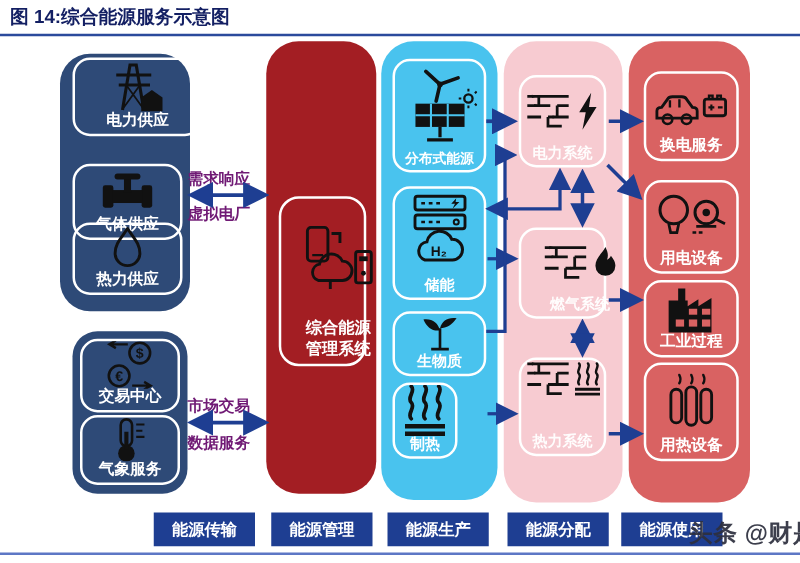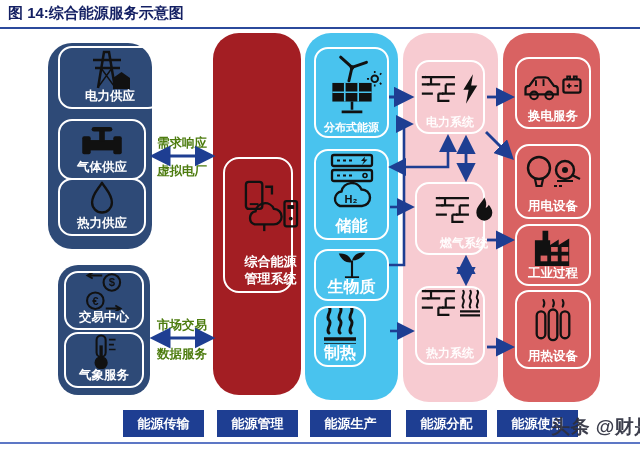--- a/index.html
+++ b/index.html
@@ -18,51 +18,51 @@
   #col-consumption{left:503px;top:33px;width:97px;height:369px;background:#d96262;}
 
   .node{position:absolute;border:2px solid #fff;border-radius:14px;box-sizing:border-box;
         display:flex;flex-direction:column;align-items:center;justify-content:flex-end;
         color:#fff;font-weight:bold;text-align:center;padding-bottom:3px;}
   .node .ic{flex:1;display:flex;align-items:center;justify-content:center;overflow:hidden;}
   .node .lb{line-height:1.1;white-space:nowrap;}
 
   
   #n-power{left:58px;top:46px;width:104px;height:63px;}
-  #n-gas{left:58px;top:119px;width:88px;height:61px;}
+  #n-gas{left:58px;top:131px;width:88px;height:61px;}
   #n-heatsup{left:58px;top:178px;width:88px;height:58px;}
   #n-power .lb,#n-gas .lb,#n-heatsup .lb{font-size:12.5px;}
   
   #n-trade{left:64px;top:271px;width:80px;height:59px;}
   #n-weather{left:64px;top:332px;width:80px;height:56px;justify-content:flex-end;}
   #n-trade .lb,#n-weather .lb{font-size:12.5px;}
   
   #n-center{left:223px;top:157px;width:70px;height:136px;border-radius:16px;padding-left:25px;}
   #n-center .lb{font-size:13px;line-height:1.3;white-space:normal;width:54px;word-break:break-all;}
   
   #n-distributed{left:314px;top:47px;width:75px;height:91px;text-align:right;}
   #n-storage{left:314px;top:149px;width:75px;height:91px;}
   #n-biomass{left:314px;top:249px;width:75px;height:52px;}
   #n-heating{left:314px;top:306px;width:52px;height:61px;}
   #n-distributed .lb{font-size:11px;}
-  #n-storage .lb,#n-biomass .lb,#n-heating .lb{font-size:16px;}
+  #n-storage .lb,#n-biomass .lb,#n-heating .lb{font-size:12px;}
   
   #n-powersys{left:415px;top:60px;width:70px;height:74px;}
   #n-gassys{left:415px;top:182px;width:70px;height:73px;padding-left:28px;}
   #n-heatsys{left:415px;top:286px;width:70px;height:79px;gap:28px;}
   #n-powersys .lb,#n-gassys .lb,#n-heatsys .lb{font-size:12px;color:rgba(255,255,255,0.95);}
   
   #n-swap{left:515px;top:57px;width:76px;height:72px;}
   #n-elec{left:515px;top:144px;width:76px;height:75px;}
   #n-industry{left:515px;top:224px;width:76px;height:62px;}
   #n-heatdev{left:515px;top:290px;width:76px;height:79px;}
   #n-swap .lb,#n-elec .lb,#n-industry .lb,#n-heatdev .lb{font-size:12.5px;}
 
-  .linklabel{position:absolute;left:150px;width:64px;text-align:center;
-             font-size:12.5px;font-weight:bold;color:#4d7c0f;white-space:nowrap;}
+  .linklabel{position:absolute;left:150px;width:64px;
+             font-size:12.5px;font-weight:bold;color:#701a75;white-space:nowrap;}
   #lk-demand{top:135px;} #lk-virtual{top:163px;}
   #lk-market{top:317px;} #lk-data{top:346px;}
 
   .stage{position:absolute;top:410px;height:27px;width:81px;background:#1e3e92;color:#fff;
          font-weight:bold;font-size:13px;display:flex;align-items:center;justify-content:center;
          white-space:nowrap;}
   #st-0{left:123px;} #st-1{left:217px;} #st-2{left:310px;} #st-3{left:406px;} #st-4{left:497px;}
 
   .watermark{position:absolute;left:551px;top:414px;font-size:19px;font-weight:bold;
              color:rgba(45,47,62,0.93);white-space:nowrap;z-index:10;letter-spacing:0.5px;}

